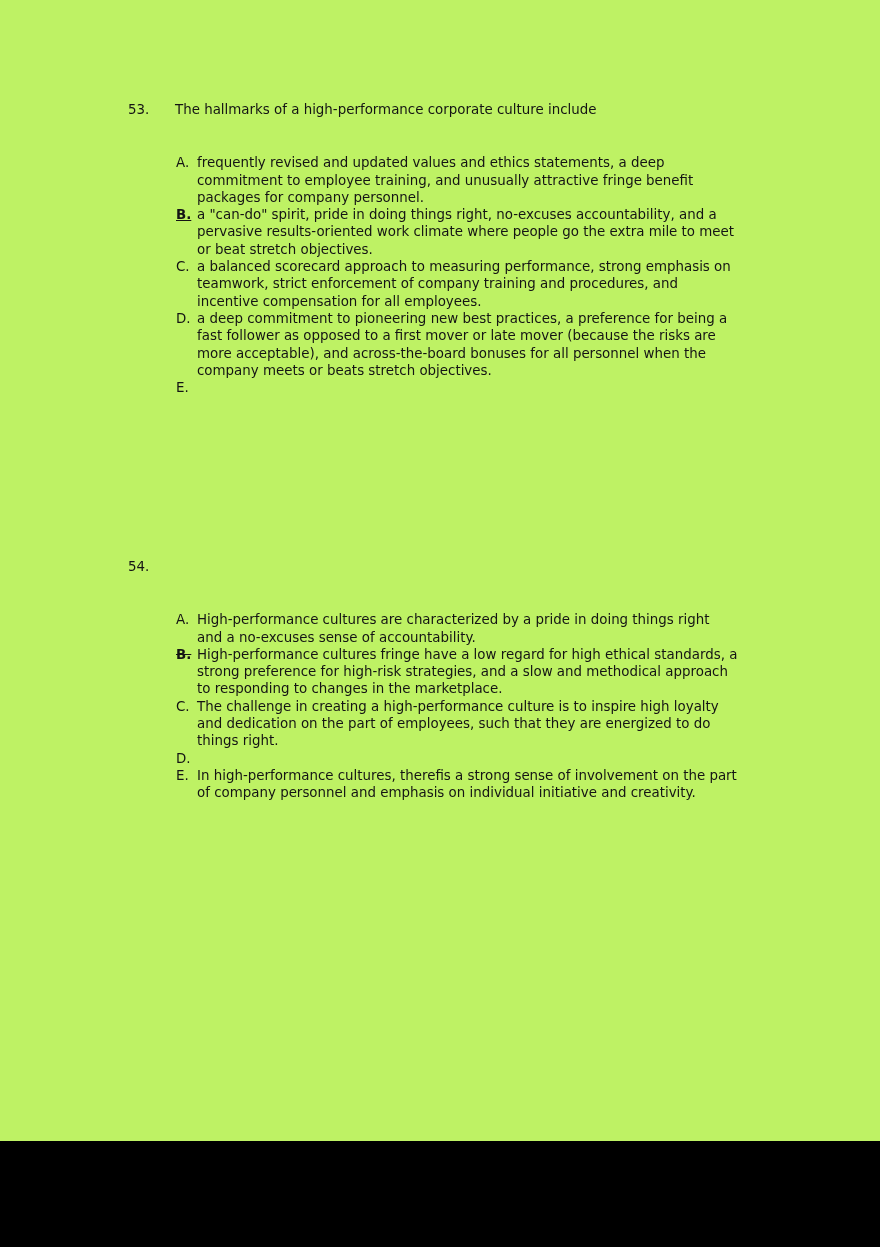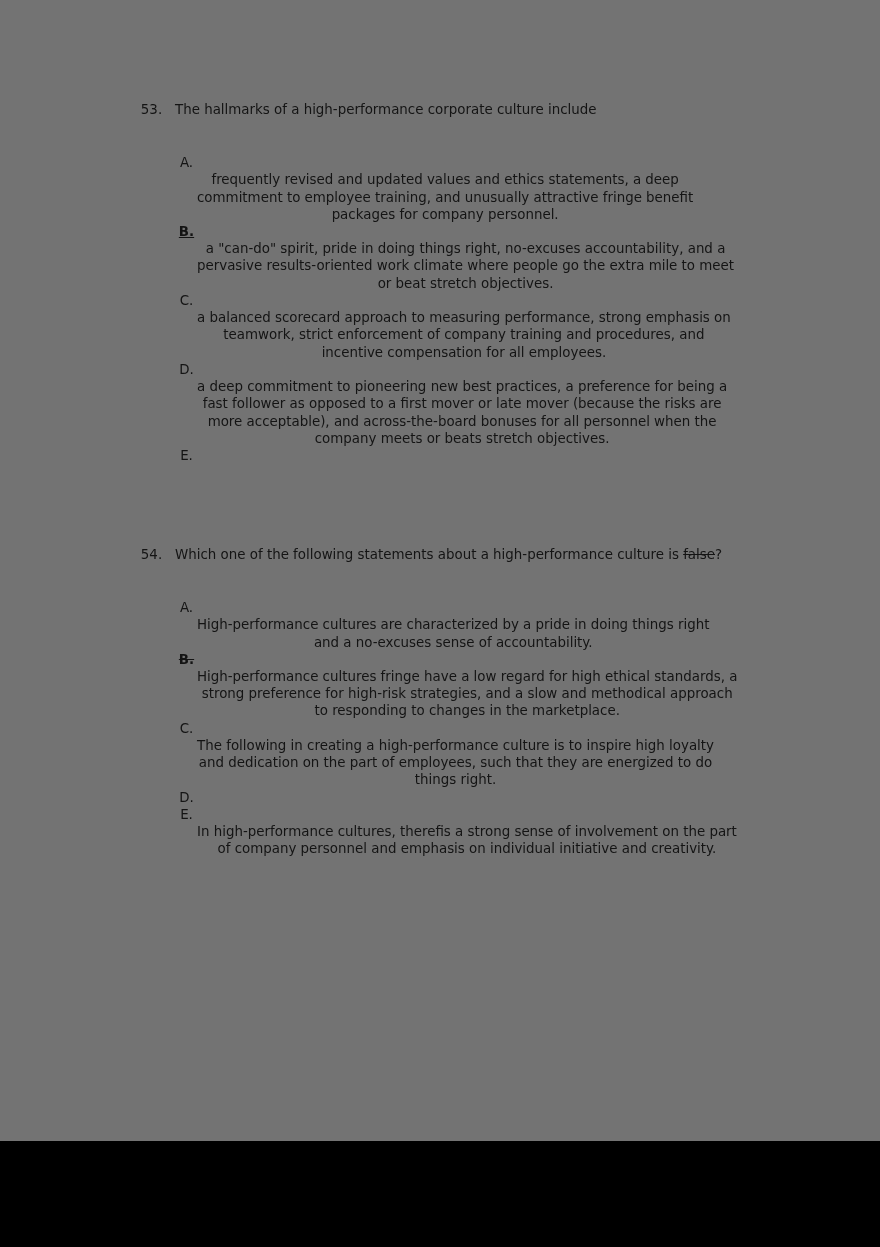--- a/index.html
+++ b/index.html
@@ -1,38 +1,37 @@
 <!DOCTYPE html>
 <html><head>
 <meta charset="utf-8">
 <style>
   html, body { margin: 0; padding: 0; }
   .page {
     position: relative;
     width: 880px;
     height: 1247px;
-    background: #737373;
+    background: #bef264;
     font-family: "DejaVu Sans", sans-serif;
     color: #141414;
     overflow: hidden;
-    text-align: center;
   }
   .question-block { position: absolute; left: 128px; }
   .question-block.q53 { top: 101px; }
-  .question-block.q54 { top: 546px; }
+  .question-block.q54 { top: 558px; }
   .q-head { display: flex; font-size: 13.4px; line-height: 17.3px; }
   .q-num { width: 47px; flex: none; }
   .q-title { white-space: pre-wrap; max-width: 660px; }
   .struck { text-decoration: line-through; }
   .opts { margin-left: 48px; margin-top: 36px; }
   .opt { display: flex; font-size: 13.4px; line-height: 17.3px; }
   .opt-letter { width: 21px; flex: none; }
   .opt-letter[data-marker="underline"] { font-weight: bold; text-decoration: underline; }
   .opt-letter[data-marker="strikethrough"] { font-weight: bold; text-decoration: line-through; }
-  .opt-text { white-space: pre-wrap; max-width: 645px; margin-top: 17px; }
+  .opt-text { white-space: pre-wrap; max-width: 645px; }
   .footer-bar {
     position: absolute;
     left: 0;
     top: 1141px;
     width: 880px;
     height: 106px;
     background: #000000;
   }
 </style>
 </head>
@@ -73,37 +72,36 @@
       </div>
       <div class="opt">
         <div class="opt-letter" data-marker="none">E.</div>
       </div>
     </div>
   </div>
 
   <div class="question-block q54">
     <div class="q-head">
       <div class="q-num">54.</div>
-      <div class="q-title"><span>Which one of the following statements about a high-performance culture is </span><span class="struck">false</span><span>?</span></div>
     </div>
     <div class="opts">
       <div class="opt">
         <div class="opt-letter" data-marker="none">A.</div>
         <div class="opt-text">High-performance cultures are characterized by a pride in doing things right
 and a no-excuses sense of accountability.</div>
       </div>
       <div class="opt">
         <div class="opt-letter" data-marker="strikethrough">B.</div>
         <div class="opt-text">High-performance cultures fringe have a low regard for high ethical standards, a
 strong preference for high-risk strategies, and a slow and methodical approach
 to responding to changes in the marketplace.</div>
       </div>
       <div class="opt">
         <div class="opt-letter" data-marker="none">C.</div>
-        <div class="opt-text">The following in creating a high-performance culture is to inspire high loyalty
+        <div class="opt-text">The challenge in creating a high-performance culture is to inspire high loyalty
 and dedication on the part of employees, such that they are energized to do
 things right.</div>
       </div>
       <div class="opt">
         <div class="opt-letter" data-marker="none">D.</div>
       </div>
       <div class="opt">
         <div class="opt-letter" data-marker="none">E.</div>
         <div class="opt-text">In high-performance cultures, therefis a strong sense of involvement on the part
 of company personnel and emphasis on individual initiative and creativity.</div>

